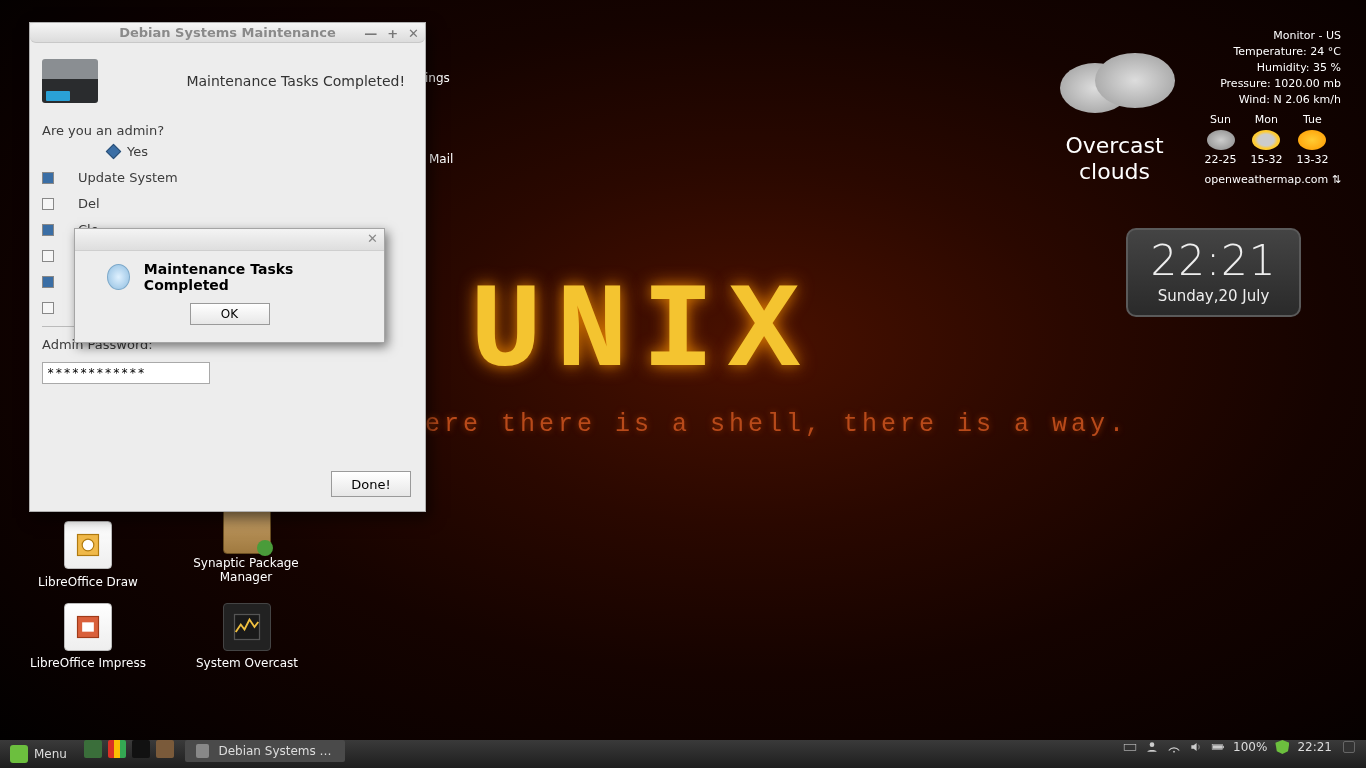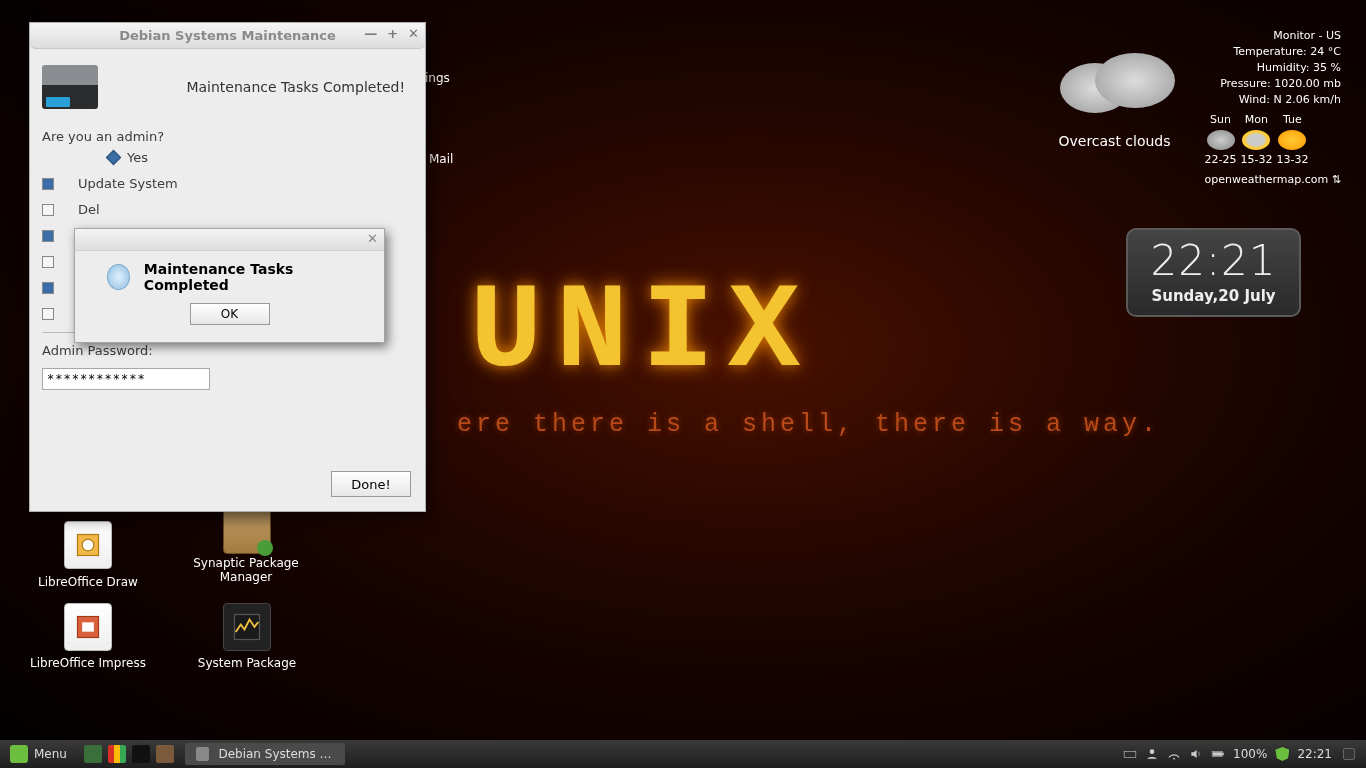--- a/index.html
+++ b/index.html
@@ -8,56 +8,56 @@
   background: radial-gradient(ellipse at 55% 45%, #4a1100 0%, #2a0800 30%, #150300 55%, #0a0100 80%, #000 100%);
 }
 .wallpaper-title {
   position: absolute; left: 470px; top: 265px; font-size: 120px; font-weight: 700;
   color: #f4c430; letter-spacing: 14px; font-family: "Courier New", monospace;
   text-shadow: 0 0 18px #e67e00, 0 0 8px #5a2c00;
 }
 .wallpaper-sub {
   position: absolute; left: 425px; top: 410px; font-size: 25px;
   font-family: "Courier New", monospace; color: #b84a1a;
-  letter-spacing: 4px; text-shadow: 0 0 6px #8a2e00; padding-left: 32px;
+  letter-spacing: 4px; text-shadow: 0 0 6px #8a2e00;
 }
 
 .desktop-label { position:absolute; color:#fff; font-size:12px; text-align:center; }
 .desk-icon { position:absolute; width:48px; height:48px; }
 .libre { background: linear-gradient(#fff,#eee); border:1px solid #bbb; border-radius:4px; display:flex; align-items:center; justify-content:center; }
 .synaptic-icon { background: linear-gradient(#c9a36b,#a07a40); border:1px solid #6b4f22; border-radius:4px; position:relative; }
 .synaptic-icon::after { content:""; position:absolute; right:-3px; bottom:-3px; width:16px; height:16px; background:#4a9c3a; border-radius:50%; }
 .sysmon-icon { background:#222; border:1px solid #444; border-radius:4px; display:flex; align-items:center; justify-content:center; }
 
 .weather { position:absolute; top:28px; right:25px; color:#fff; font-size:11px; text-align:right; line-height:1.45; }
-.weather .cond { position:absolute; left:-160px; top:105px; width:140px; text-align:center; font-size:14px; line-height:1.2; }
+.weather .cond { position:absolute; left:-160px; top:105px; width:140px; text-align:center; font-size:22px; line-height:1.2; }
 .cloud-big { position:absolute; left:-155px; top:15px; width:130px; height:80px; }
 .cloud-big::before, .cloud-big::after { content:""; position:absolute; background:radial-gradient(#ddd,#999); border-radius:50%; }
 .cloud-big::before { width:70px; height:50px; left:10px; top:20px; }
 .cloud-big::after { width:80px; height:55px; left:45px; top:10px; }
-.forecast { display:flex; gap:4px; margin-top:4px; text-align:center; }
+.forecast { display:flex; gap:14px; margin-top:4px; text-align:center; }
 .forecast div { font-size:11px; }
 .fc-icon { width:28px; height:20px; margin: 2px auto; background: radial-gradient(#ccc,#888); border-radius:50%; }
 .fc-sun { background: radial-gradient(#ffcc33,#ff9900); border-radius:50%; }
 
 .clockwidget {
   position:absolute; right:65px; top:228px; width:175px; padding:6px 12px 10px;
   background: linear-gradient(#444,#2a2a2a); border:2px solid #5a5a5a; border-radius:10px;
   text-align:center; color:#eee;
 }
 .clockwidget .time { font-size:42px; font-weight:300; letter-spacing:1px; }
-.clockwidget .date { font-size:15px; margin-top:2px;font-weight:bold; }
+.clockwidget .date { font-size:15px; margin-top:2px; }
 
 .window {
   position:absolute; left:29px; top:22px; width:397px; height:490px;
   background:#ededed; border:1px solid #b0b0b0; box-shadow: 4px 6px 14px rgba(0,0,0,.6);
   font-size:13px; color:#3c3c3c;
 }
 .titlebar {
-  height:26px; background:linear-gradient(#f5f5f5,#dcdcdc); display:flex; align-items:center;
+  height:20px; background:linear-gradient(#f5f5f5,#dcdcdc); display:flex; align-items:center;
   justify-content:center; color:#8a8a8a; font-weight:bold; border-bottom:1px solid #c8c8c8; position:relative;border-radius:6px;
 }
 .winbtns { position:absolute; right:6px; top:3px; display:flex; gap:10px; color:#777; font-size:13px; }
 .winbtns span { cursor:pointer; }
 .win-body { padding:10px 12px; }
 .hero { display:flex; align-items:center; gap:32px; margin-bottom:16px; margin-top:6px; }
 .hd-icon { width:56px; height:44px; background: linear-gradient(#8a8e92 45%, #2a2c2e 46%); border-radius:3px; position:relative; }
 .hd-icon::after { content:""; position:absolute; left:4px; bottom:2px; width:24px; height:10px; background:#2aa1d6; border-radius:1px; }
 .hero-text { font-size:14px; color:#333; margin-left:auto; margin-right:8px; }
 .question { margin:20px 0 6px; }
@@ -84,21 +84,21 @@
 }
 .dialog-title { height:22px; border-bottom:1px solid #cfcfcf; position:relative; background:linear-gradient(#f4f4f4,#dedede); }
 .dialog-title .x { position:absolute; right:6px; top:2px; color:#888; font-size:13px; cursor:pointer; }
 .dialog-body { display:flex; align-items:center; gap:14px; padding:10px 32px; }
 .bulb { width:26px; height:26px; background:radial-gradient(#dff1ff,#8fbde0); border-radius:50%; border:1px solid #7ca8c9; }
 .dialog-msg { font-weight:bold; font-size:14px; }
 .ok-btn { display:block; margin:0 auto 10px; width:80px; height:22px; background:linear-gradient(#fff,#e7e7e7); border:1px solid #9a9a9a; font-size:12px; }
 
 .taskbar {
   position:absolute; left:0; bottom:0; width:100%; height:28px;
-  background:linear-gradient(#3a3a3a,#1e1e1e); display:flex; align-items:center; color:#ddd; font-size:12px;
+  background:linear-gradient(#3a3a3a,#1e1e1e); display:flex; align-items:flex-start; color:#ddd; font-size:12px;
 }
 .menu-btn { display:flex; align-items:center; gap:6px; padding:0 10px; height:100%; }
 .mint-logo { width:18px; height:18px; background:#6cbf3e; border-radius:3px; }
 .tb-icon { width:18px; height:18px; margin:0 3px; background:#555; border-radius:2px; }
 .quick { display:flex; align-items:center; padding-left:4px; }
 .task-item { display:flex; align-items:center; gap:6px; background:#4a4a4a; height:22px; padding:0 8px; margin-left:8px; border-radius:2px; max-width:160px; }
 .tray { margin-left:auto; display:flex; align-items:center; gap:8px; padding-right:8px; }
 .tray svg, .tray .ic { width:14px; height:14px; fill:#ccc; color:#ccc; }
 .shield { width:14px; height:14px; background:#6cbf3e; clip-path: polygon(50% 0,100% 20%,90% 80%,50% 100%,10% 80%,0 20%); }
 </style>
@@ -129,21 +129,21 @@
 
 <div class="desk-icon synaptic-icon" style="left:223px; top:506px;"></div>
 <div class="desktop-label" style="left:182px; top:556px; width:128px;">Synaptic Package Manager</div>
 
 <div class="desk-icon sysmon-icon" style="left:223px; top:603px;">
     <svg width="30" height="30" viewBox="0 0 24 24">
       <rect x="2" y="2" width="20" height="20" fill="#1a1a1a" stroke="#555"></rect>
       <polyline points="3,16 7,10 10,14 14,6 18,12 21,8" fill="none" stroke="#f0c040" stroke-width="1.5"></polyline>
     </svg>
   </div>
-<div class="desktop-label" style="left:193px; top:656px; width:108px;">System Package</div>
+<div class="desktop-label" style="left:193px; top:656px; width:108px;">System Overcast</div>
 
 <div class="weather">
   <div class="cloud-big"></div>
   <div class="cond">Overcast clouds</div>
   <div>Monitor - US</div>
   <div>Temperature: 24 °C</div>
   <div>Humidity: 35 %</div>
   <div>Pressure: 1020.00 mb</div>
   <div>Wind: N 2.06 km/h</div>
   <div class="forecast">

